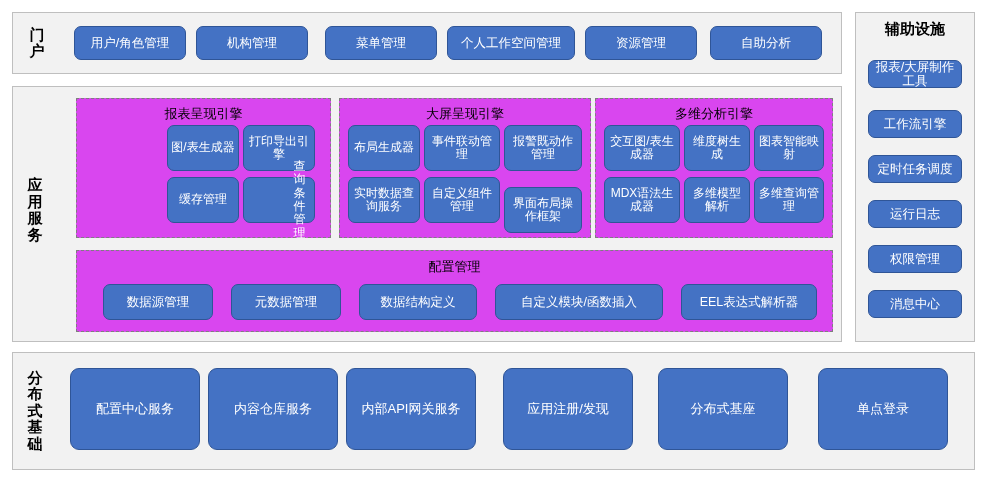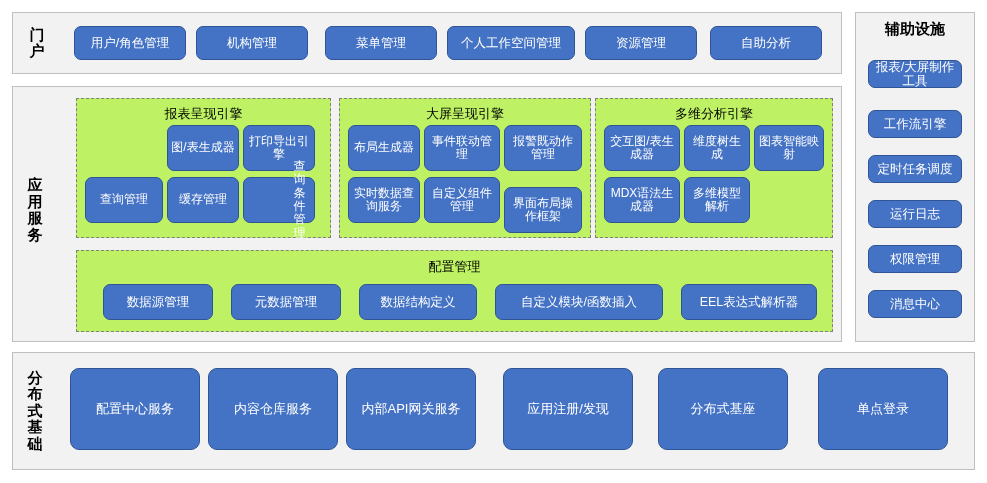--- a/index.html
+++ b/index.html
@@ -90,21 +90,21 @@
     font-size: 12.5px;
   }
 
   
   #app-frame { left: 12px; top: 86px; width: 830px; height: 256px; }
   #app-label { left: 22px; top: 160px; height: 100px; font-size: 15px; }
 
   
   .panel {
     position: absolute;
-    background: #bef264;
+    background: #d946ef;
     border: 1px dashed #7F7F7F;
     box-sizing: border-box;
   }
   .panel-title {
     position: absolute;
     width: 100%;
     text-align: center;
     top: 6px;
     font-size: 13px;
     color: #000;
@@ -176,40 +176,40 @@
       <span>应</span>
       <span>用</span>
       <span>服</span>
       <span>务</span>
     </div>
   <div id="app-panels">
       <div class="panel" id="panel-report">
         <div class="panel-title">报表呈现引擎</div>
         <div class="btn cell" style="left: 90px; top: 26px; width: 72px;">图/表生成器</div>
         <div class="btn cell" style="left: 166px; top: 26px; width: 72px;">打印导出引擎</div>
-        <div class="btn cell" style="left: 8px; top: 78px; width: 78px;">查询管理</div>
         <div class="btn cell" style="left: 90px; top: 78px; width: 72px;">缓存管理</div>
         <div class="btn cell" style="left: 166px; top: 78px; width: 72px; padding-left: 44px;">查询条件管理</div>
       </div>
       <div class="panel" id="panel-screen">
         <div class="panel-title">大屏呈现引擎</div>
         <div class="btn cell" style="left: 8px; top: 26px; width: 72px;">布局生成器</div>
         <div class="btn cell" style="left: 84px; top: 26px; width: 76px;">事件联动管理</div>
         <div class="btn cell" style="left: 164px; top: 26px; width: 78px;">报警既动作管理</div>
         <div class="btn cell" style="left: 8px; top: 78px; width: 72px;">实时数据查询服务</div>
         <div class="btn cell" style="left: 84px; top: 78px; width: 76px;">自定义组件管理</div>
         <div class="btn cell" style="left: 164px; top: 88px; width: 78px;">界面布局操作框架</div>
       </div>
       <div class="panel" id="panel-olap">
         <div class="panel-title">多维分析引擎</div>
         <div class="btn cell" style="left: 8px; top: 26px; width: 76px;">交互图/表生成器</div>
         <div class="btn cell" style="left: 88px; top: 26px; width: 66px;">维度树生成</div>
         <div class="btn cell" style="left: 158px; top: 26px; width: 70px;">图表智能映射</div>
         <div class="btn cell" style="left: 8px; top: 78px; width: 76px;">MDX语法生成器</div>
         <div class="btn cell" style="left: 88px; top: 78px; width: 66px;">多维模型解析</div>
+        <div class="btn cell" style="left: 158px; top: 78px; width: 70px;">多维查询管理</div>
       </div>
     </div>
 
   <div class="panel" id="panel-config">
     <div class="panel-title">配置管理</div>
   <div class="btn config-btn" style="left: 26px; width: 110px;">数据源管理</div>
       <div class="btn config-btn" style="left: 154px; width: 110px;">元数据管理</div>
       <div class="btn config-btn" style="left: 282px; width: 118px;">数据结构定义</div>
       <div class="btn config-btn" style="left: 418px; width: 168px;">自定义模块/函数插入</div>
       <div class="btn config-btn" style="left: 604px; width: 136px;">EEL表达式解析器</div>

